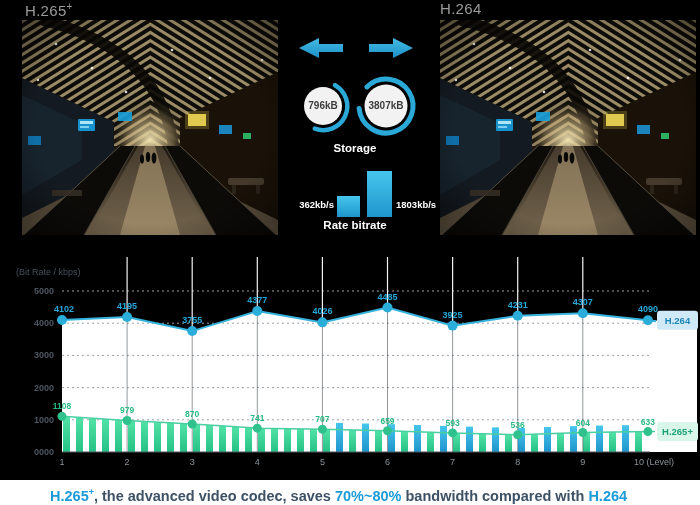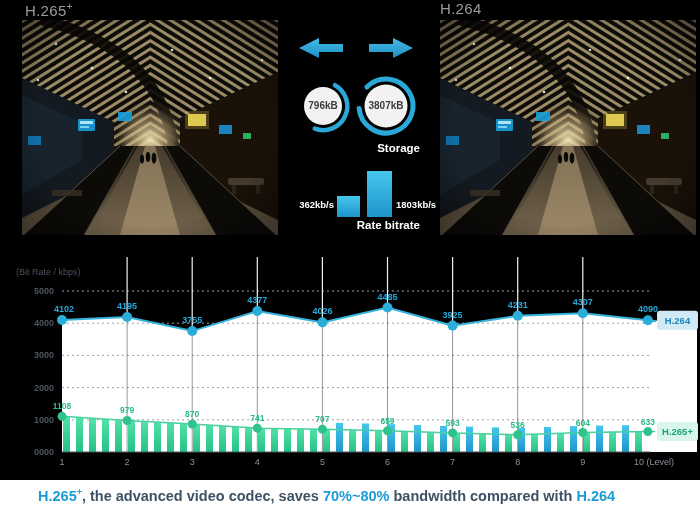--- a/index.html
+++ b/index.html
@@ -2,25 +2,25 @@
 <html><head>
 <meta charset="utf-8">
 <style>
   html,body{margin:0;padding:0;background:#000;}
   body{width:700px;height:505px;position:relative;overflow:hidden;
        font-family:"Liberation Sans",sans-serif;}
   .codec-label{position:absolute;color:#9a9a9a;font-size:15px;font-weight:500;letter-spacing:.3px;}
   .codec-label sup{font-size:10px;}
   .photo{position:absolute;top:20px;width:256px;height:215px;display:block;}
   .mid{position:absolute;}
-  .mid-title{position:absolute;width:130px;text-align:right;color:#fff;
+  .mid-title{position:absolute;width:130px;text-align:center;color:#fff;
              font-size:11.5px;font-weight:bold;}
   .caption{position:absolute;left:0;top:480px;width:700px;height:25px;background:#ffffff;
            font-size:14.5px;font-weight:bold;line-height:25px;white-space:nowrap;}
-  .caption .inner{margin-left:38px;color:#3d5166;}
+  .caption .inner{margin-left:50px;color:#3d5166;}
   .caption .hl{color:#1b9bd8;}
   .caption sup{font-size:9px;}
   svg text{font-family:"Liberation Sans",sans-serif;}
 </style>
 </head>
 <body>
 
 <svg width="0" height="0" style="position:absolute" aria-hidden="true">
   <defs>
     <pattern id="stA" width="7" height="7" patternUnits="userSpaceOnUse" patternTransform="rotate(58)">

